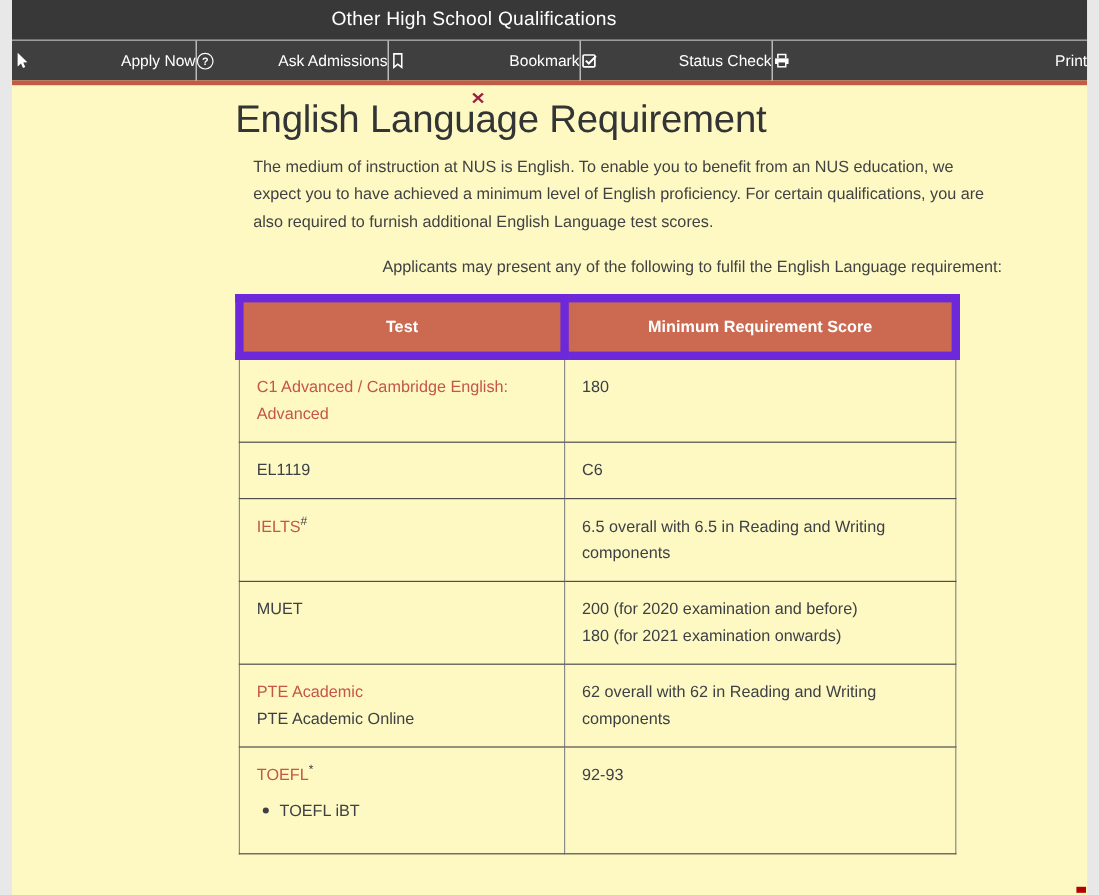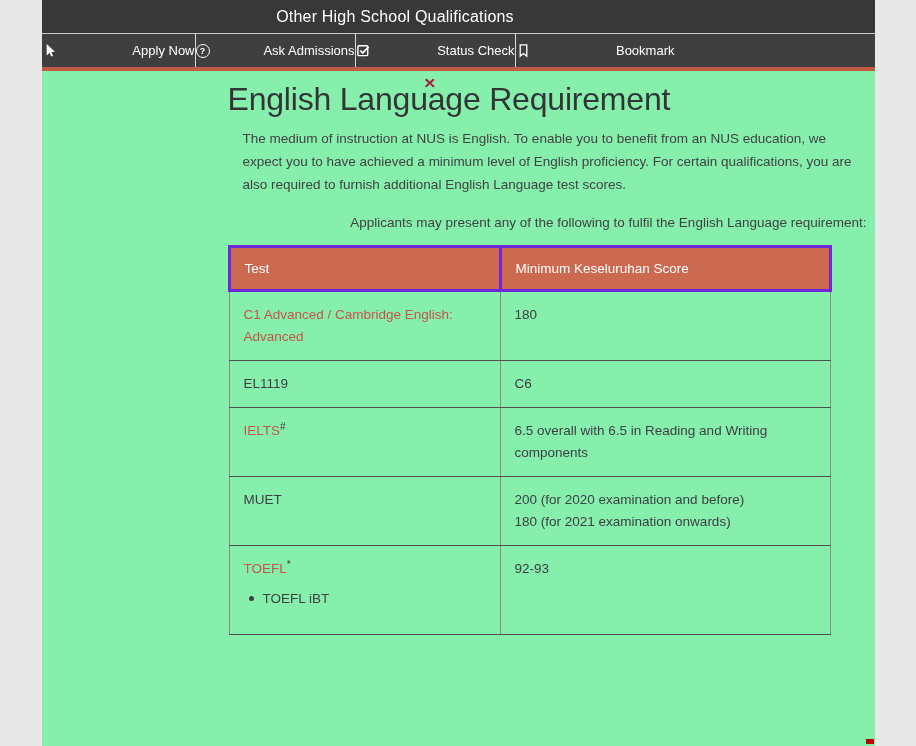--- a/index.html
+++ b/index.html
@@ -1,20 +1,20 @@
 <!DOCTYPE html>
 <html><head>
 <meta charset="utf-8">
 <style>
   * { margin:0; padding:0; box-sizing:border-box; }
   html,body { background:#e8e8e8; }
   body { font-family:"Liberation Sans", sans-serif; }
   .viewport {
-    position:relative; width:833px; height:746px; margin:0 auto;
-    background:#86efac; overflow:hidden;
+    position:relative; width:896px; height:746px; margin:0 auto;
+    background:#fef9c3; overflow:hidden;
   }
 
   
   .title-bar {
     height:34px; background:#383838; border-bottom:1px solid #c9c9c9;
     display:flex; align-items:center; justify-content:center;
     padding-right:126px;
   }
   .title-bar .title { color:#ffffff; font-size:16px; letter-spacing:0.2px; }
 
@@ -46,22 +46,22 @@
   h1 {
     margin:9px 0 9px; font-size:32px; font-weight:400; color:#333436;
     letter-spacing:-0.2px;
   }
   .para { font-size:13.5px; color:#414244; line-height:23px; margin:0 15px 15px; width:624px; }
   .para.lead { margin-bottom:11px;text-align:right; }
 
   
   table.req { border-collapse:collapse; width:604px; font-size:13.5px; color:#3d4045; }
   table.req th {
-    background:#cc6a51; color:#ffffff; font-weight:400; text-align:left;
-    padding:13px 14px; font-size:13.5px; border:3px solid #6d28d9;
+    background:#cc6a51; color:#ffffff; font-weight:700; text-align:center;
+    padding:13px 14px; font-size:13.5px; border:7px solid #6d28d9;
   }
   table.req td {
     padding:12px 14px; vertical-align:top;
     border:1px solid #4f4f4f; border-left-color:#8a8a8a; border-right-color:#8a8a8a;
     line-height:22px;
     margin-left:28px;
   }
   table.req col.c1 { width:271px; }
   a.cell-link { color:#c4564a; text-decoration:none; cursor:pointer; }
   sup.mark { font-size:10px; color:#3d4045; vertical-align:super; line-height:0; }
@@ -95,53 +95,63 @@
       </span>
       <span>Apply Now</span>
     </button>
     <button class="tb-btn">
       <span class="q-circle">?</span>
       <span>Ask Admissions</span>
     </button>
     <button class="tb-btn">
       <span class="tb-icon">
         <svg width="15" height="15" viewBox="0 0 16 16">
+            <path d="M4.5 2h7v12L8 11.2 4.5 14z" fill="none" stroke="#ffffff" stroke-width="1.4"></path>
+          </svg>
+      </span>
+      <span>Bookmark</span>
+    </button>
+    <button class="tb-btn">
+      <span class="tb-icon">
+        <svg width="15" height="15" viewBox="0 0 16 16">
             <rect x="2" y="3" width="10.5" height="10.5" rx="1" fill="none" stroke="#ffffff" stroke-width="1.5"></rect>
             <path d="M4.5 8l2.6 2.6L13.5 4" fill="none" stroke="#ffffff" stroke-width="1.8"></path>
           </svg>
       </span>
       <span>Status Check</span>
     </button>
     <button class="tb-btn">
       <span class="tb-icon">
         <svg width="15" height="15" viewBox="0 0 16 16">
-            <path d="M4.5 2h7v12L8 11.2 4.5 14z" fill="none" stroke="#ffffff" stroke-width="1.4"></path>
+            <path d="M4.5 6V2.5h7V6" fill="none" stroke="#ffffff" stroke-width="1.4"></path>
+            <rect x="2" y="6" width="12" height="5" fill="#ffffff"></rect>
+            <rect x="4.5" y="9" width="7" height="4.5" fill="#3f3f3f" stroke="#ffffff" stroke-width="1.3"></rect>
           </svg>
       </span>
-      <span>Bookmark</span>
+      <span>Print</span>
     </button>
   </nav>
 
   <div class="accent-rule"></div>
 
   <main class="content">
     <span class="red-x">✕</span>
     <h1>English Language Requirement</h1>
     <p class="para">The medium of instruction at NUS is English. To enable you to benefit from an NUS education, we expect you to have achieved a minimum level of English proficiency. For certain qualifications, you are also required to furnish additional English Language test scores.</p>
     <p class="para lead">Applicants may present any of the following to fulfil the English Language requirement:</p>
 
     <table class="req">
       <colgroup>
           <col class="c1">
           <col class="c2">
         </colgroup>
       <thead>
         <tr>
           <th>Test</th>
-          <th>Minimum Keseluruhan Score</th>
+          <th>Minimum Requirement Score</th>
         </tr>
       </thead>
       <tbody>
         <tr>
           <td>
             <a class="cell-link">C1 Advanced / Cambridge English: Advanced</a>
           </td>
           <td>180</td>
         </tr>
         <tr>
@@ -156,20 +166,27 @@
         </tr>
         <tr>
           <td>MUET</td>
           <td>
             <div class="sub-line">200 (for 2020 examination and before)</div>
             <div class="sub-line">180 (for 2021 examination onwards)</div>
           </td>
         </tr>
         <tr>
           <td>
+            <div class="sub-line"><a class="cell-link">PTE Academic</a></div>
+            <div class="sub-line">PTE Academic Online</div>
+          </td>
+          <td>62 overall with 62 in Reading and Writing components</td>
+        </tr>
+        <tr>
+          <td>
             <div class="sub-line"><a class="cell-link">TOEFL</a><sup class="mark">*</sup></div>
             <ul class="toefl">
               <li>TOEFL iBT</li>
 
             </ul>
           </td>
           <td>92-93</td>
         </tr>
 
       </tbody>

